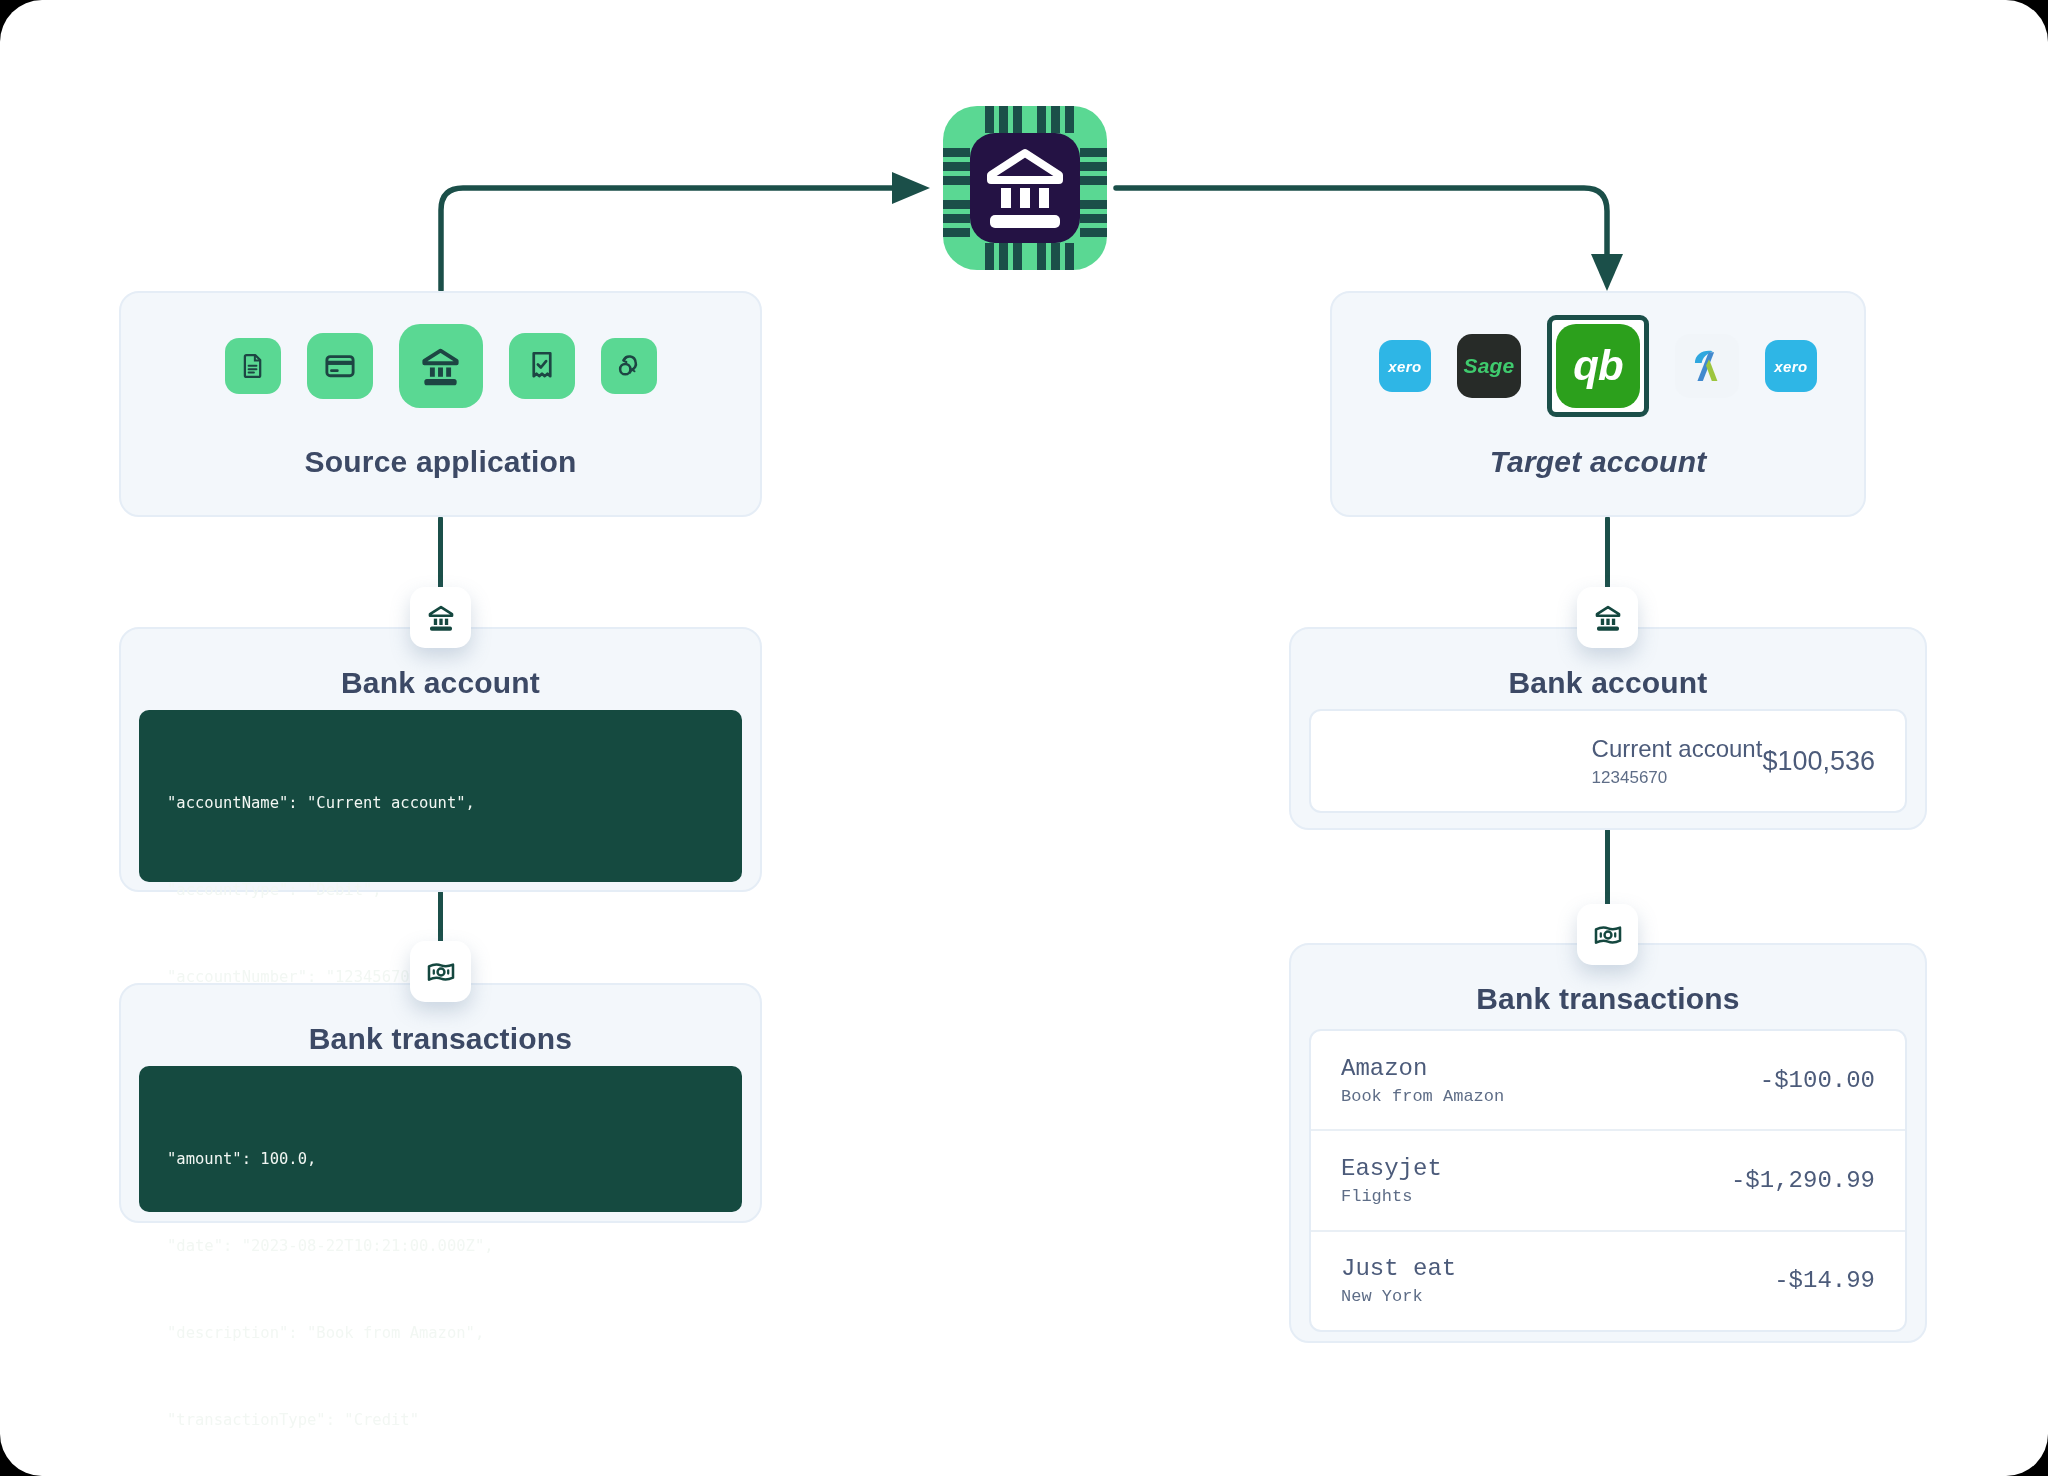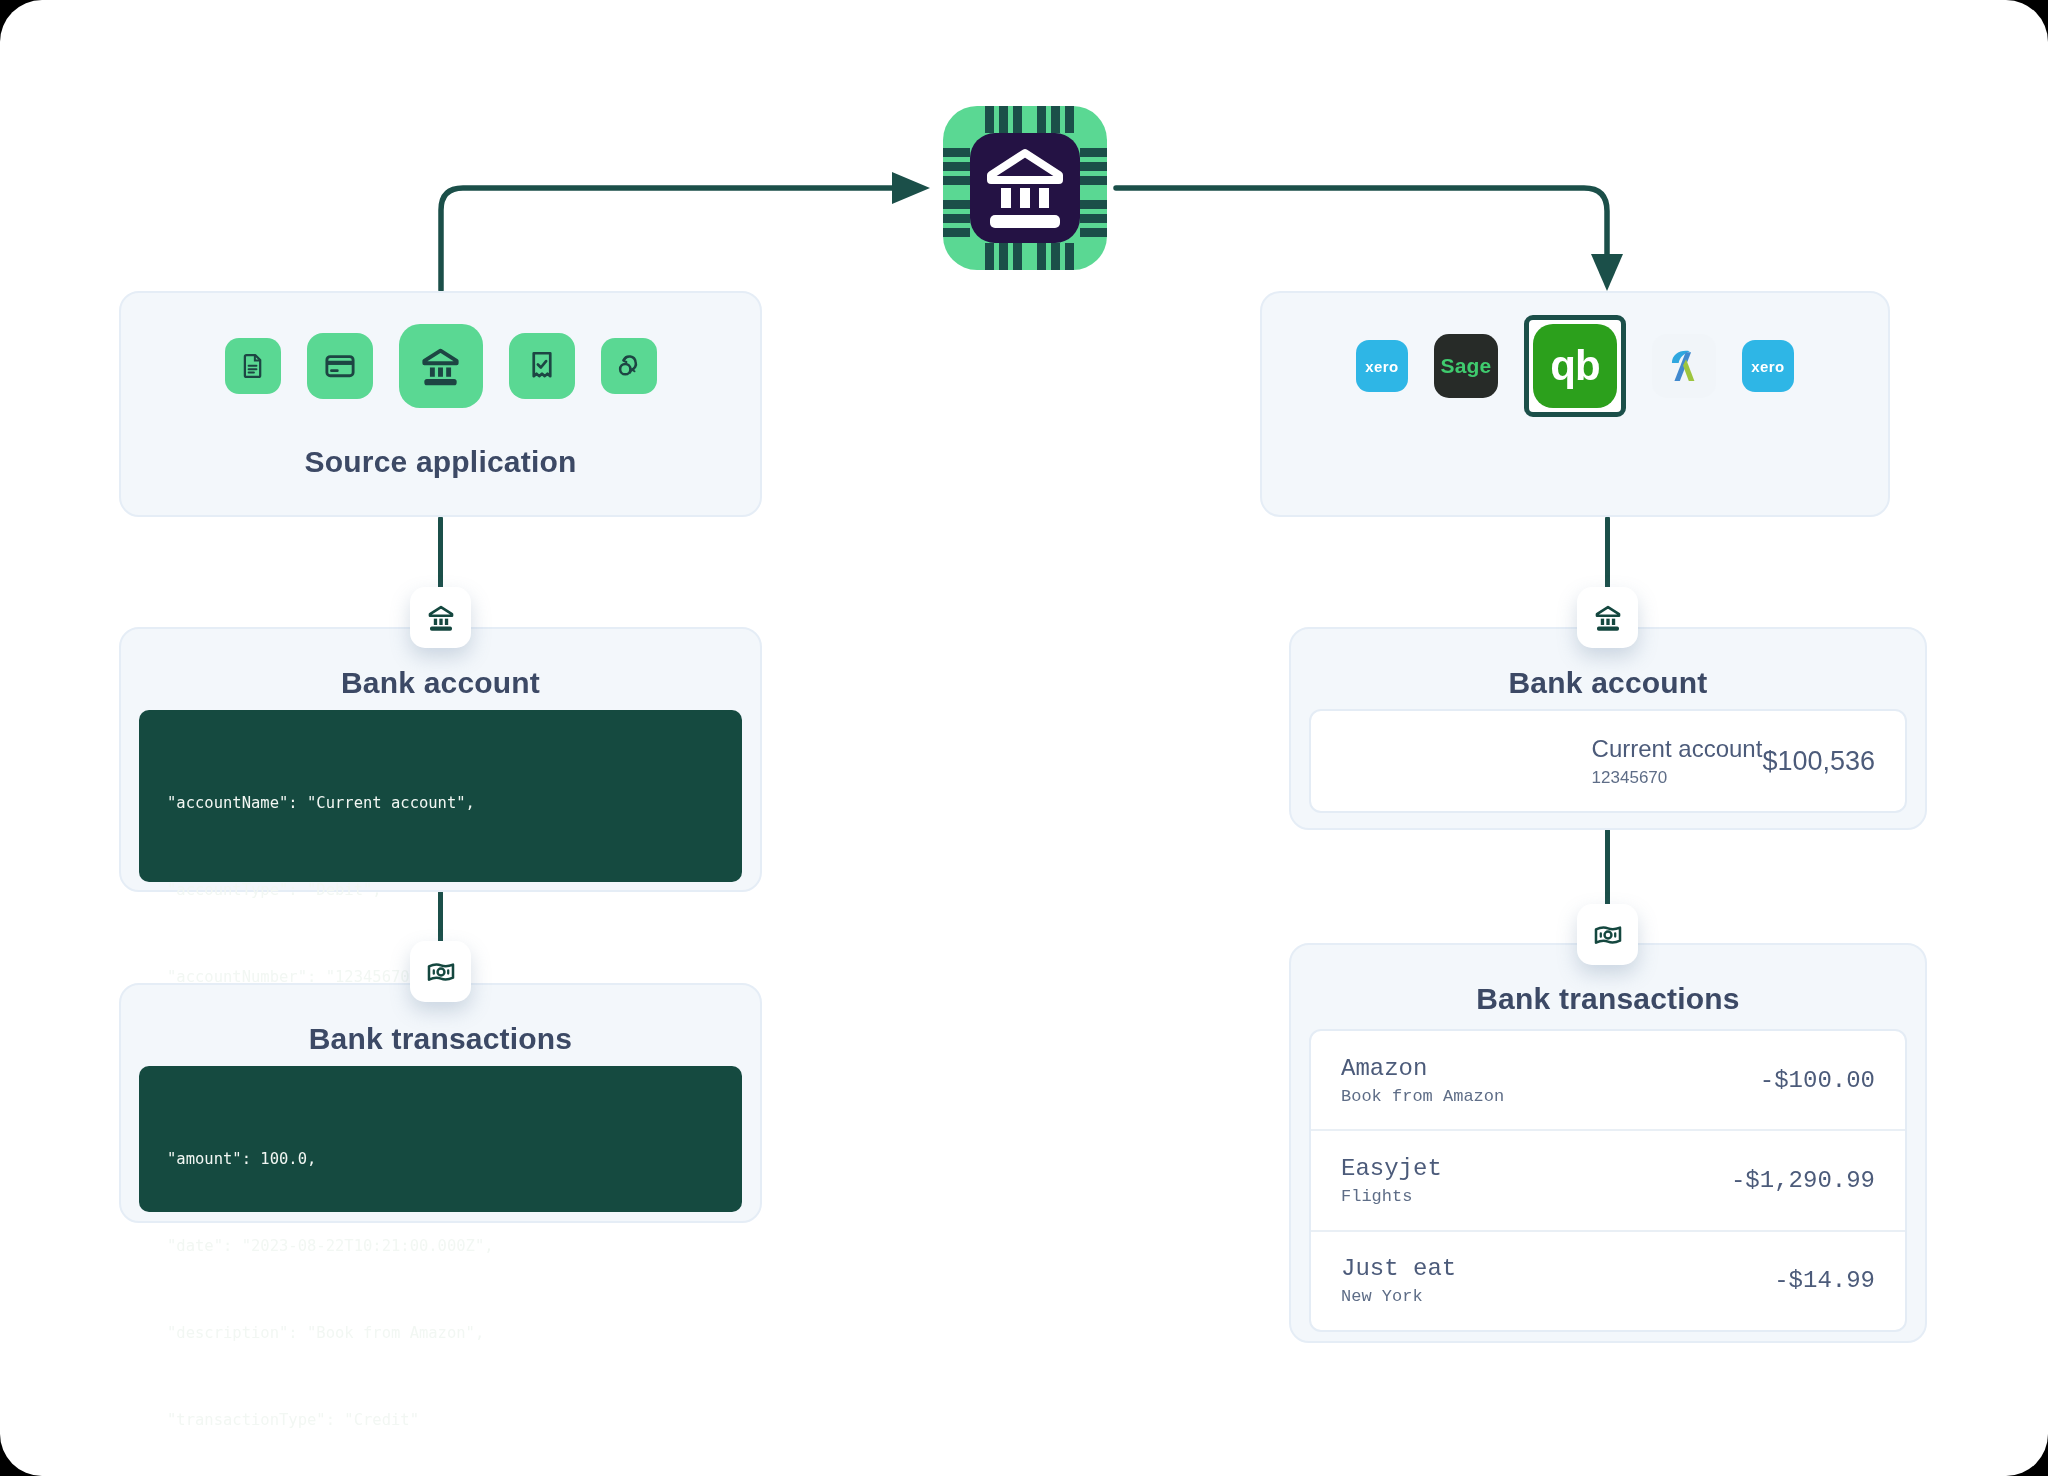--- a/index.html
+++ b/index.html
@@ -13,21 +13,21 @@
   .vl-left-2{left:438px;top:890px;height:56px;}
   .vl-right-1{left:1605px;top:516px;height:74px;}
   .vl-right-2{left:1605px;top:828px;height:80px;}
 
   
   .chip{position:absolute;left:935px;top:98px;width:180px;height:180px;z-index:2;}
 
   
   .panel{position:absolute;background:#F3F7FB;border:2px solid #E5EDF6;border-radius:20px;box-sizing:border-box;z-index:2;}
   .panel-source{left:119px;top:291px;width:643px;height:226px;}
-  .panel-target{left:1260px;top:291px;width:630px;height:226px;}
+  .panel-target{left:1330px;top:291px;width:536px;height:226px;font-style:italic;}
   .panel-left-account{left:119px;top:627px;width:643px;height:265px;}
   .panel-left-transactions{left:119px;top:983px;width:643px;height:240px;}
   .panel-right-account{left:1289px;top:627px;width:638px;height:203px;}
   .panel-right-transactions{left:1289px;top:943px;width:638px;height:400px;}
 
   .panel-title{position:absolute;left:0;right:0;top:152px;text-align:center;
                font-size:30px;font-weight:700;color:#3C4965;letter-spacing:.2px;}
   .data-title{position:absolute;left:0;right:0;top:37px;text-align:center;
               font-size:30px;font-weight:700;color:#3C4965;letter-spacing:.2px;}
 
@@ -239,20 +239,21 @@
       <div class="qb-ring">
         <div class="tile tile-qb">qb</div>
       </div>
       <div class="tile tile-freeagent">
         <svg class="ic" viewBox="0 0 48 48">
             <use href="#i-freeagent"></use>
           </svg>
       </div>
       <div class="tile tile-xero">xero</div>
     </div>
+    <div class="panel-title">Target account</div>
   </div>
 
   <div class="panel panel-left-account">
     <div class="data-title">Bank account</div>
     <div class="code code-account">
       <div class="code-line">"accountName": "Current account",</div>
       <div class="code-line">"accountType": "Debit",</div>
       <div class="code-line">"accountNumber": "12345670",</div>
       <div class="code-line">"currency": "USD",</div>
       <div class="code-line">"balance": “134,942”</div>

